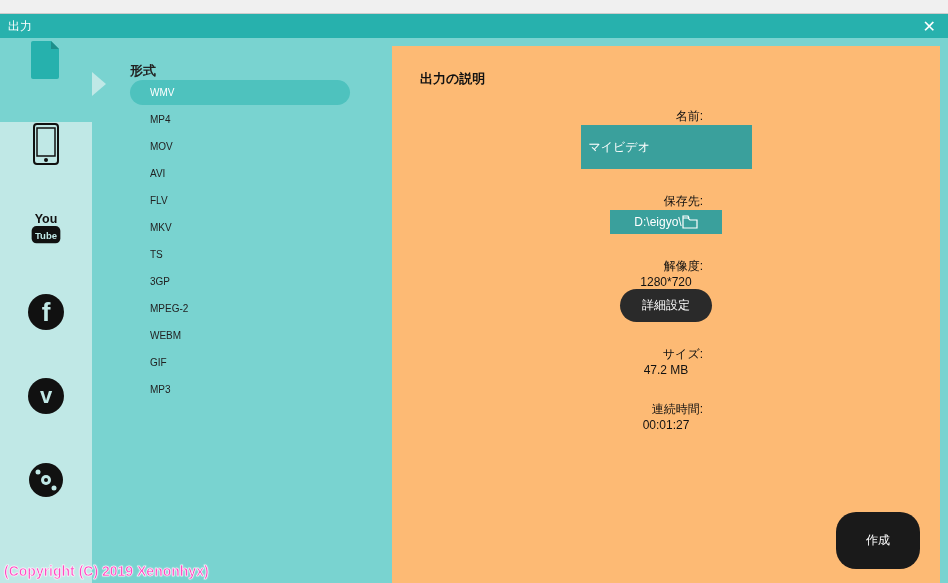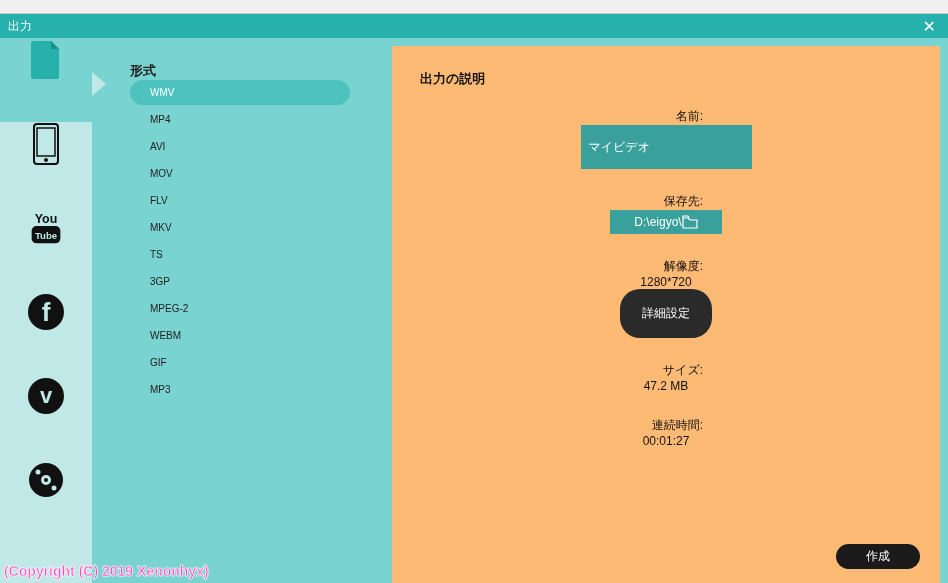--- a/index.html
+++ b/index.html
@@ -93,33 +93,33 @@
   padding: 5px 24px;
   color: #fff;
   font-size: 12px;
 }
 .path-text { flex: 1; }
 .folder-icon { width: 16px; height: 14px; cursor: pointer; }
 .detail-btn {
   background: #2a2a2a;
   color: #fff;
   border: none;
-  padding: 16px 22px;
+  padding: 8px 22px;
   border-radius: 20px;
   font-size: 12px;
   cursor: pointer;
 }
 .create-btn {
   position: absolute;
   bottom: 14px;
   right: 20px;
   background: #1a1a1a;
   color: #fff;
   border: none;
-  padding: 4px 30px;
+  padding: 20px 30px;
   border-radius: 20px;
   font-size: 12px;
   cursor: pointer;
 }
 
 .watermark {
   position: absolute;
   bottom: 4px;
   left: 4px;
   font-size: 14px;
@@ -198,22 +198,22 @@
     </div>
   </div>
 
   <div class="arrow-notch"></div>
 
   <div class="format-panel">
     <div class="section-title">形式</div>
     <div class="format-list" id="format-list">
         <div class="format-item selected">WMV</div>
         <div class="format-item">MP4</div>
+        <div class="format-item">MOV</div>
         <div class="format-item">AVI</div>
-        <div class="format-item">MOV</div>
         <div class="format-item">FLV</div>
         <div class="format-item">MKV</div>
         <div class="format-item">TS</div>
         <div class="format-item">3GP</div>
         <div class="format-item">MPEG-2</div>
         <div class="format-item">WEBM</div>
         <div class="format-item">GIF</div>
         <div class="format-item">MP3</div>
       </div>
   </div>

